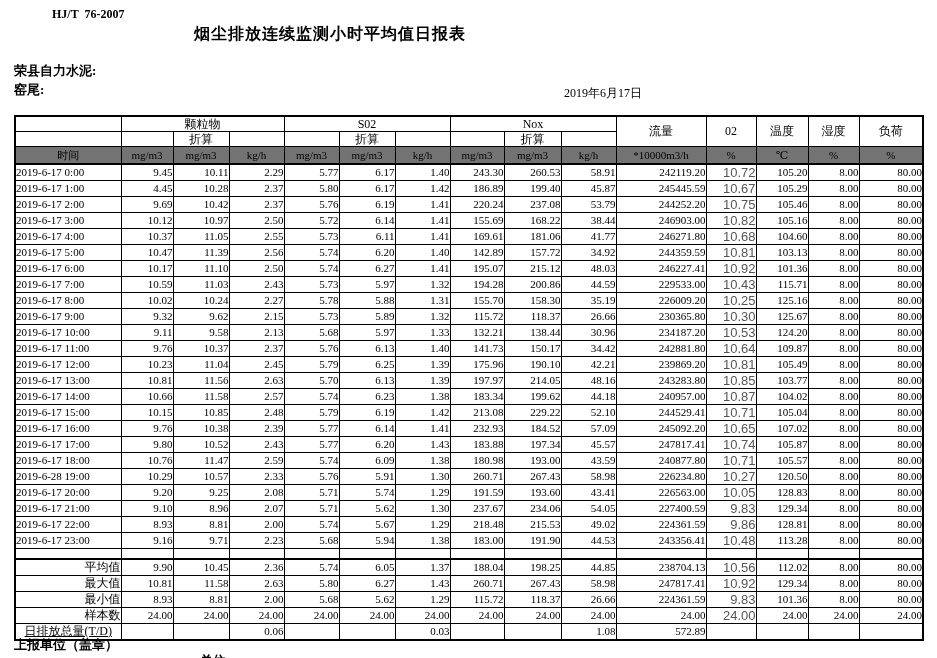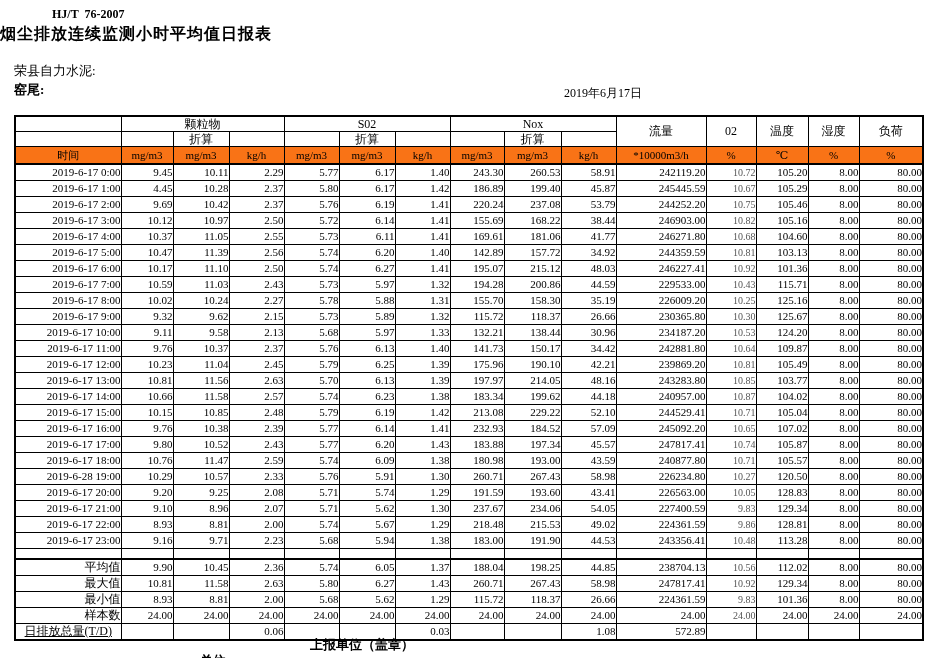--- a/index.html
+++ b/index.html
@@ -2,53 +2,53 @@
 <html><head>
 <meta charset="utf-8">
 <style>
   html,body { margin:0; padding:0; background:#fff; }
   .doc {
     position:relative; width:937px; height:658px; background:#ffffff;
     font-family:"Liberation Serif","DejaVu Serif",serif; color:#000;
     overflow:hidden;
   }
   .std-code { position:absolute; left:14px; top:7px; font-size:12px; font-weight:bold; white-space:pre;margin-left:38px; }
-  .title { position:absolute; left:0; top:24px; width:660px; text-align:left; font-size:16px; font-weight:bold; letter-spacing:1px; }
-  .company { position:absolute; left:14px; top:62px; font-size:13px; font-weight:normal; }
+  .title { position:absolute; left:0; top:24px; width:660px; text-align:center; font-size:16px; font-weight:bold; letter-spacing:1px; }
+  .company { position:absolute; left:14px; top:62px; font-size:13px; font-weight:bold; }
   .location { position:absolute; left:14px; top:81px; font-size:13px; font-weight:bold; }
   .date { position:absolute; left:564px; top:85px; font-size:12px; }
 
   table.report {
     position:absolute; left:14px; top:115px; width:908px;
     border-collapse:collapse; table-layout:fixed; font-size:11px;
     border:2px solid #000;
     padding-left:48px;
   }
   table.report td {
     border:1px solid #000; padding:0; height:15px; line-height:13px;
     overflow:hidden; white-space:nowrap; vertical-align:middle;
   }
   tr.hdr td { height:14px; font-size:12px; }
   td.ctr { text-align:center; }
   tr.units td {
-    background:#f97316; border-bottom:2px solid #000; text-align:center;
+    background:#737373; border-bottom:2px solid #000; text-align:center;
     height:16px; font-size:11px;
   }
   td.time-head { font-size:12px; }
   td.gb { border-left:2px solid #000; }
   td.num { text-align:right; padding-right:5px; }
-  td.time { text-align:right; padding-right:6px; }
-  td.o2col { color:#555; font-family:Liberation Serif, serif; font-size:10px; }
+  td.time { padding-right:6px; }
+  td.o2col { color:#555; font-family:Liberation Sans, sans-serif; font-size:13px; }
   tr.spacer td { height:9px; }
   tr.sum-first td { border-top:2px solid #000; }
   td.sumlabel { text-align:right; padding-right:4px; font-size:12px; }
   td.total-label { text-align:center; padding-left:1px; font-size:12px; text-decoration:underline; }
 
   .footer-line1 { position:absolute; left:14px; top:617px; font-size:12.5px; font-weight:bold; }
-  .footer-line2 { position:absolute; left:14px; top:636px; font-size:13px; font-weight:bold; width:400px;text-align:right; }
+  .footer-line2 { position:absolute; left:14px; top:636px; font-size:13px; font-weight:bold; width:400px; }
   .footer-line2 .unit { position:absolute; left:186px; top:16px; }
 </style>
 </head>
 <body>
 
 <div class="doc">
 
   <div class="std-code">HJ/T  76-2007</div>
   <div class="title">烟尘排放连续监测小时平均值日报表</div>
   <div class="company">荣县自力水泥:</div>

